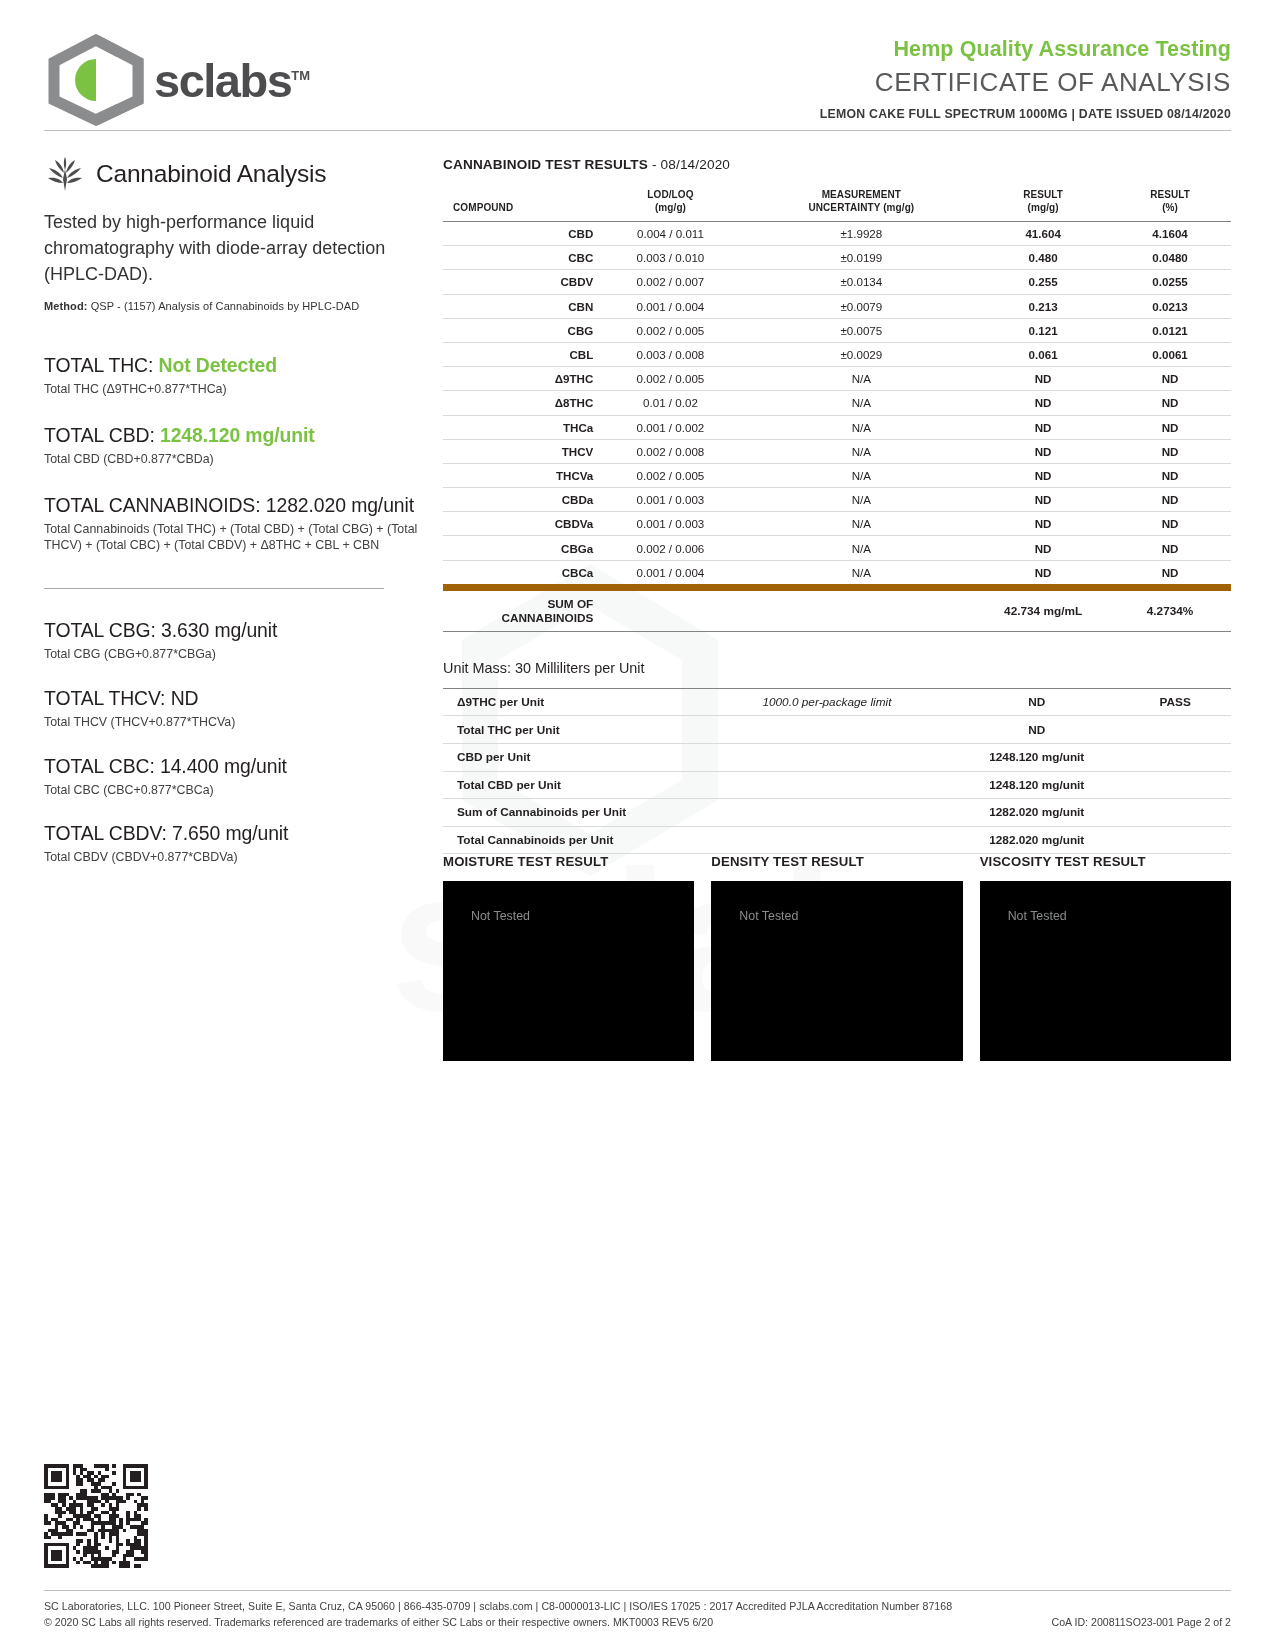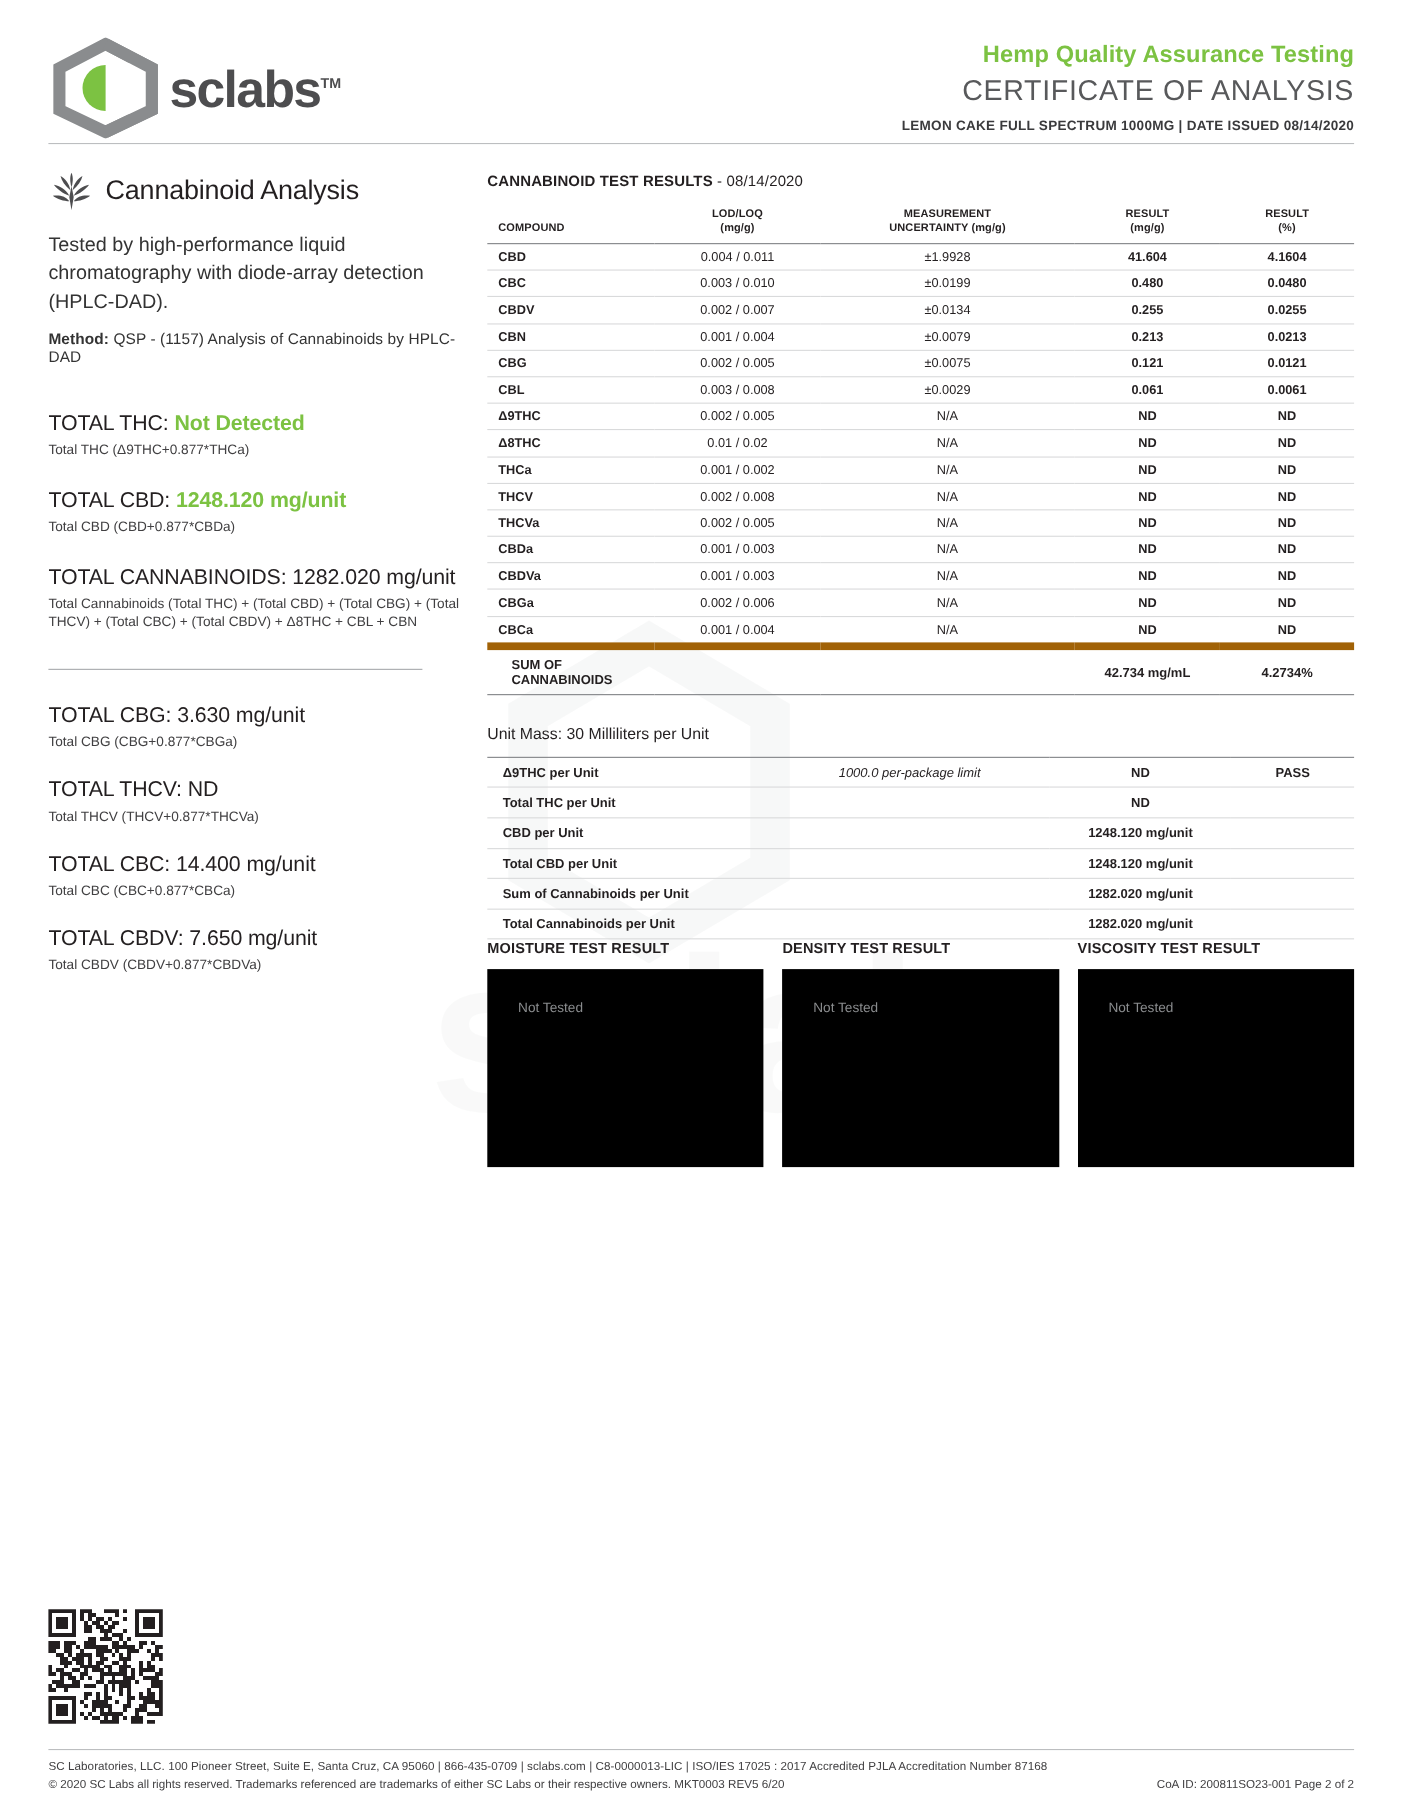--- a/index.html
+++ b/index.html
@@ -89,21 +89,21 @@
   .ca-head { display: flex; align-items: center; gap: 10px; }
   .ca-title { font-size: 24.5px; color: #231f20; letter-spacing: -0.2px; }
   .ca-desc {
     margin-top: 18px;
     font-size: 18px;
     line-height: 1.45;
     color: #333;
   }
   .ca-method {
     margin-top: 13px;
-    font-size: 14px;
+    font-size: 11px;
     color: #333;
     letter-spacing: 0.1px;
   }
   .ca-method b { font-weight: bold; }
   .totals { margin-top: 42px; }
   .total-block { margin-bottom: 26px; }
   .total-main {
     font-size: 19.4px;
     color: #231f20;
     letter-spacing: -0.1px;
@@ -146,21 +146,21 @@
   }
   .cann-table th.left { text-align: left; padding-left: 10px; }
   .cann-table thead tr { border-bottom: 1px solid #808285; }
   .cann-table td {
     font-size: 11.6px;
     padding: 5.1px 2px;
     text-align: center;
     border-bottom: 1px solid #d9dadb;
   }
   .cann-table td.cmp {
-    text-align: left;
+    text-align: right;
     padding-left: 10px;
     font-weight: bold;
     font-size: 11.6px;
   }
   .cann-table td.ital { }
   .cann-table td.bold { font-weight: bold; }
   .cann-table tr.sum td {
     border-bottom: 1px solid #808285;
     border-top: 7px solid #a16207;
     font-weight: bold;

